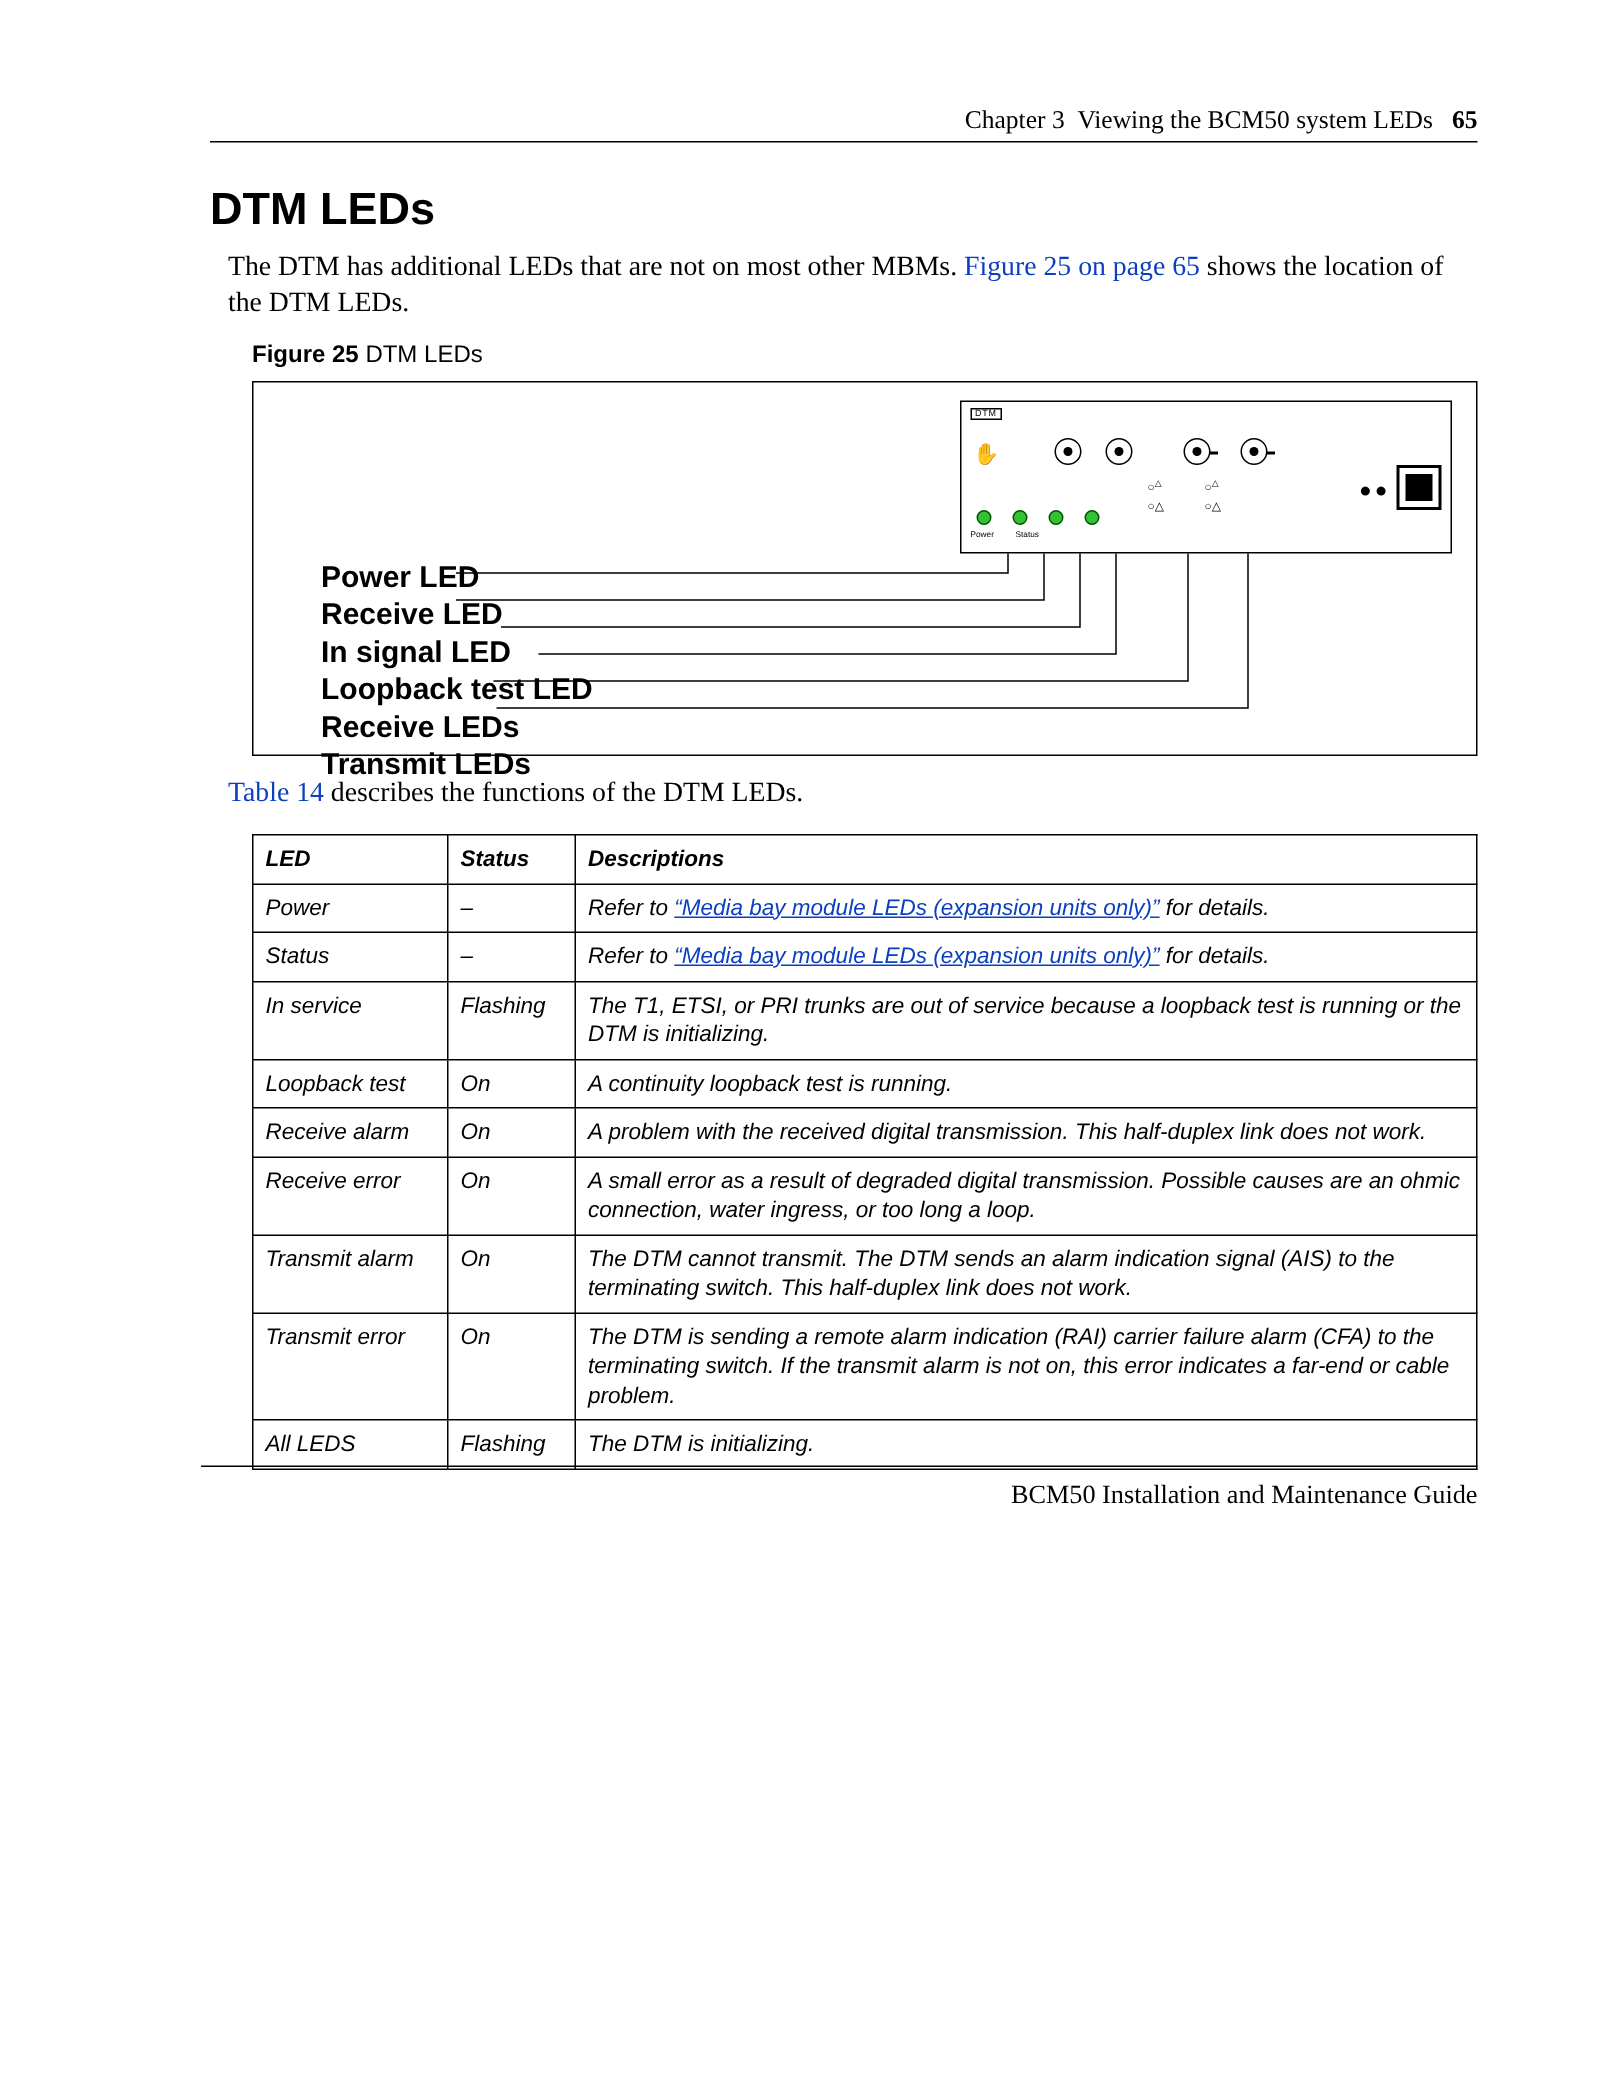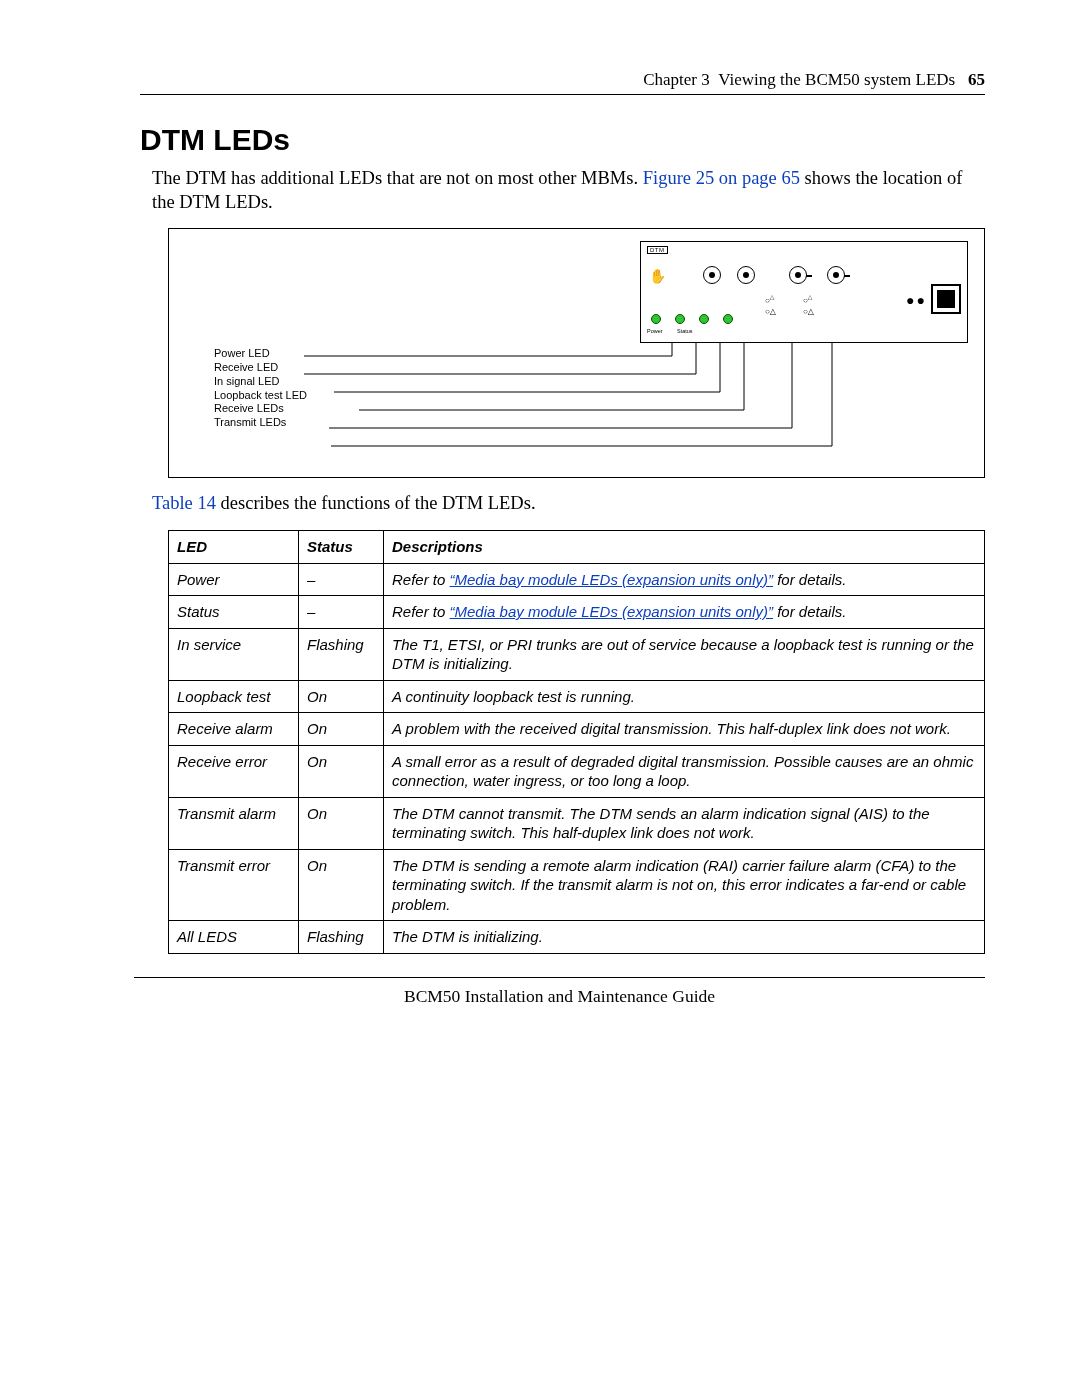--- a/index.html
+++ b/index.html
@@ -51,23 +51,24 @@
     margin-left: 28px;
     border: 1px solid #000;
     height: 248px;
     position: relative;
     font-family: Arial, Helvetica, sans-serif;
   }
   .callouts {
     position: absolute;
     left: 45px;
     top: 118px;
-    font-size: 11px;
+    font-size: 20px;
     line-height: 1.25;
     z-index: 3;
+    font-weight: bold;
   }
   .callouts div { white-space: nowrap; }
   .panel {
     position: absolute;
     right: 16px;
     top: 12px;
     width: 326px;
     height: 100px;
     border: 1px solid #000;
     background: #fff;
@@ -115,39 +116,42 @@
     line-height: 1.3;
   }
   table.dtm th { font-weight: bold; background:#fff; }
   table.dtm td .link { color:#0b3fbf; }
   .col-led   { width: 130px; }
   .col-st    { width: 85px; }
   .footer {
     position: absolute;
     left: 134px; right: 95px;
     bottom: 52px;
-    text-align: center;
+    text-align: right;
     font-size: 17.5px;
   }
 </style>
 </head>
 <body>
 
 <div class="page">
   <p class="running-head">
     <span>Chapter 3</span>&nbsp;&nbsp;<span>Viewing the BCM50 system LEDs</span>&nbsp;&nbsp;&nbsp;<span class="bold">65</span>
   </p>
   <hr class="hr-top">
 
   <h1 class="section-title">DTM LEDs</h1>
 
   <p class="body indent">
     <span>The DTM has additional LEDs that are not on most other MBMs. </span><a class="xref" href="#">Figure 25 on page 65</a><span> shows the location of the DTM LEDs.</span>
   </p>
 
+  <p class="caption">
+    <span class="strong">Figure 25</span><span>   DTM LEDs</span>
+  </p>
 
   <div class="figure-box">
     <svg class="leaders" viewBox="0 0 815 248" preserveAspectRatio="none">
       <g stroke="#000" stroke-width="1" fill="none">
         <polyline points="135,127 503,127 503,92"></polyline>
         <polyline points="135,145 527,145 527,92"></polyline>
         <polyline points="165,163 551,163 551,92"></polyline>
         <polyline points="190,181 575,181 575,92"></polyline>
         <polyline points="160,199 623,199 623,76"></polyline>
         <polyline points="162,217 663,217 663,76"></polyline>

